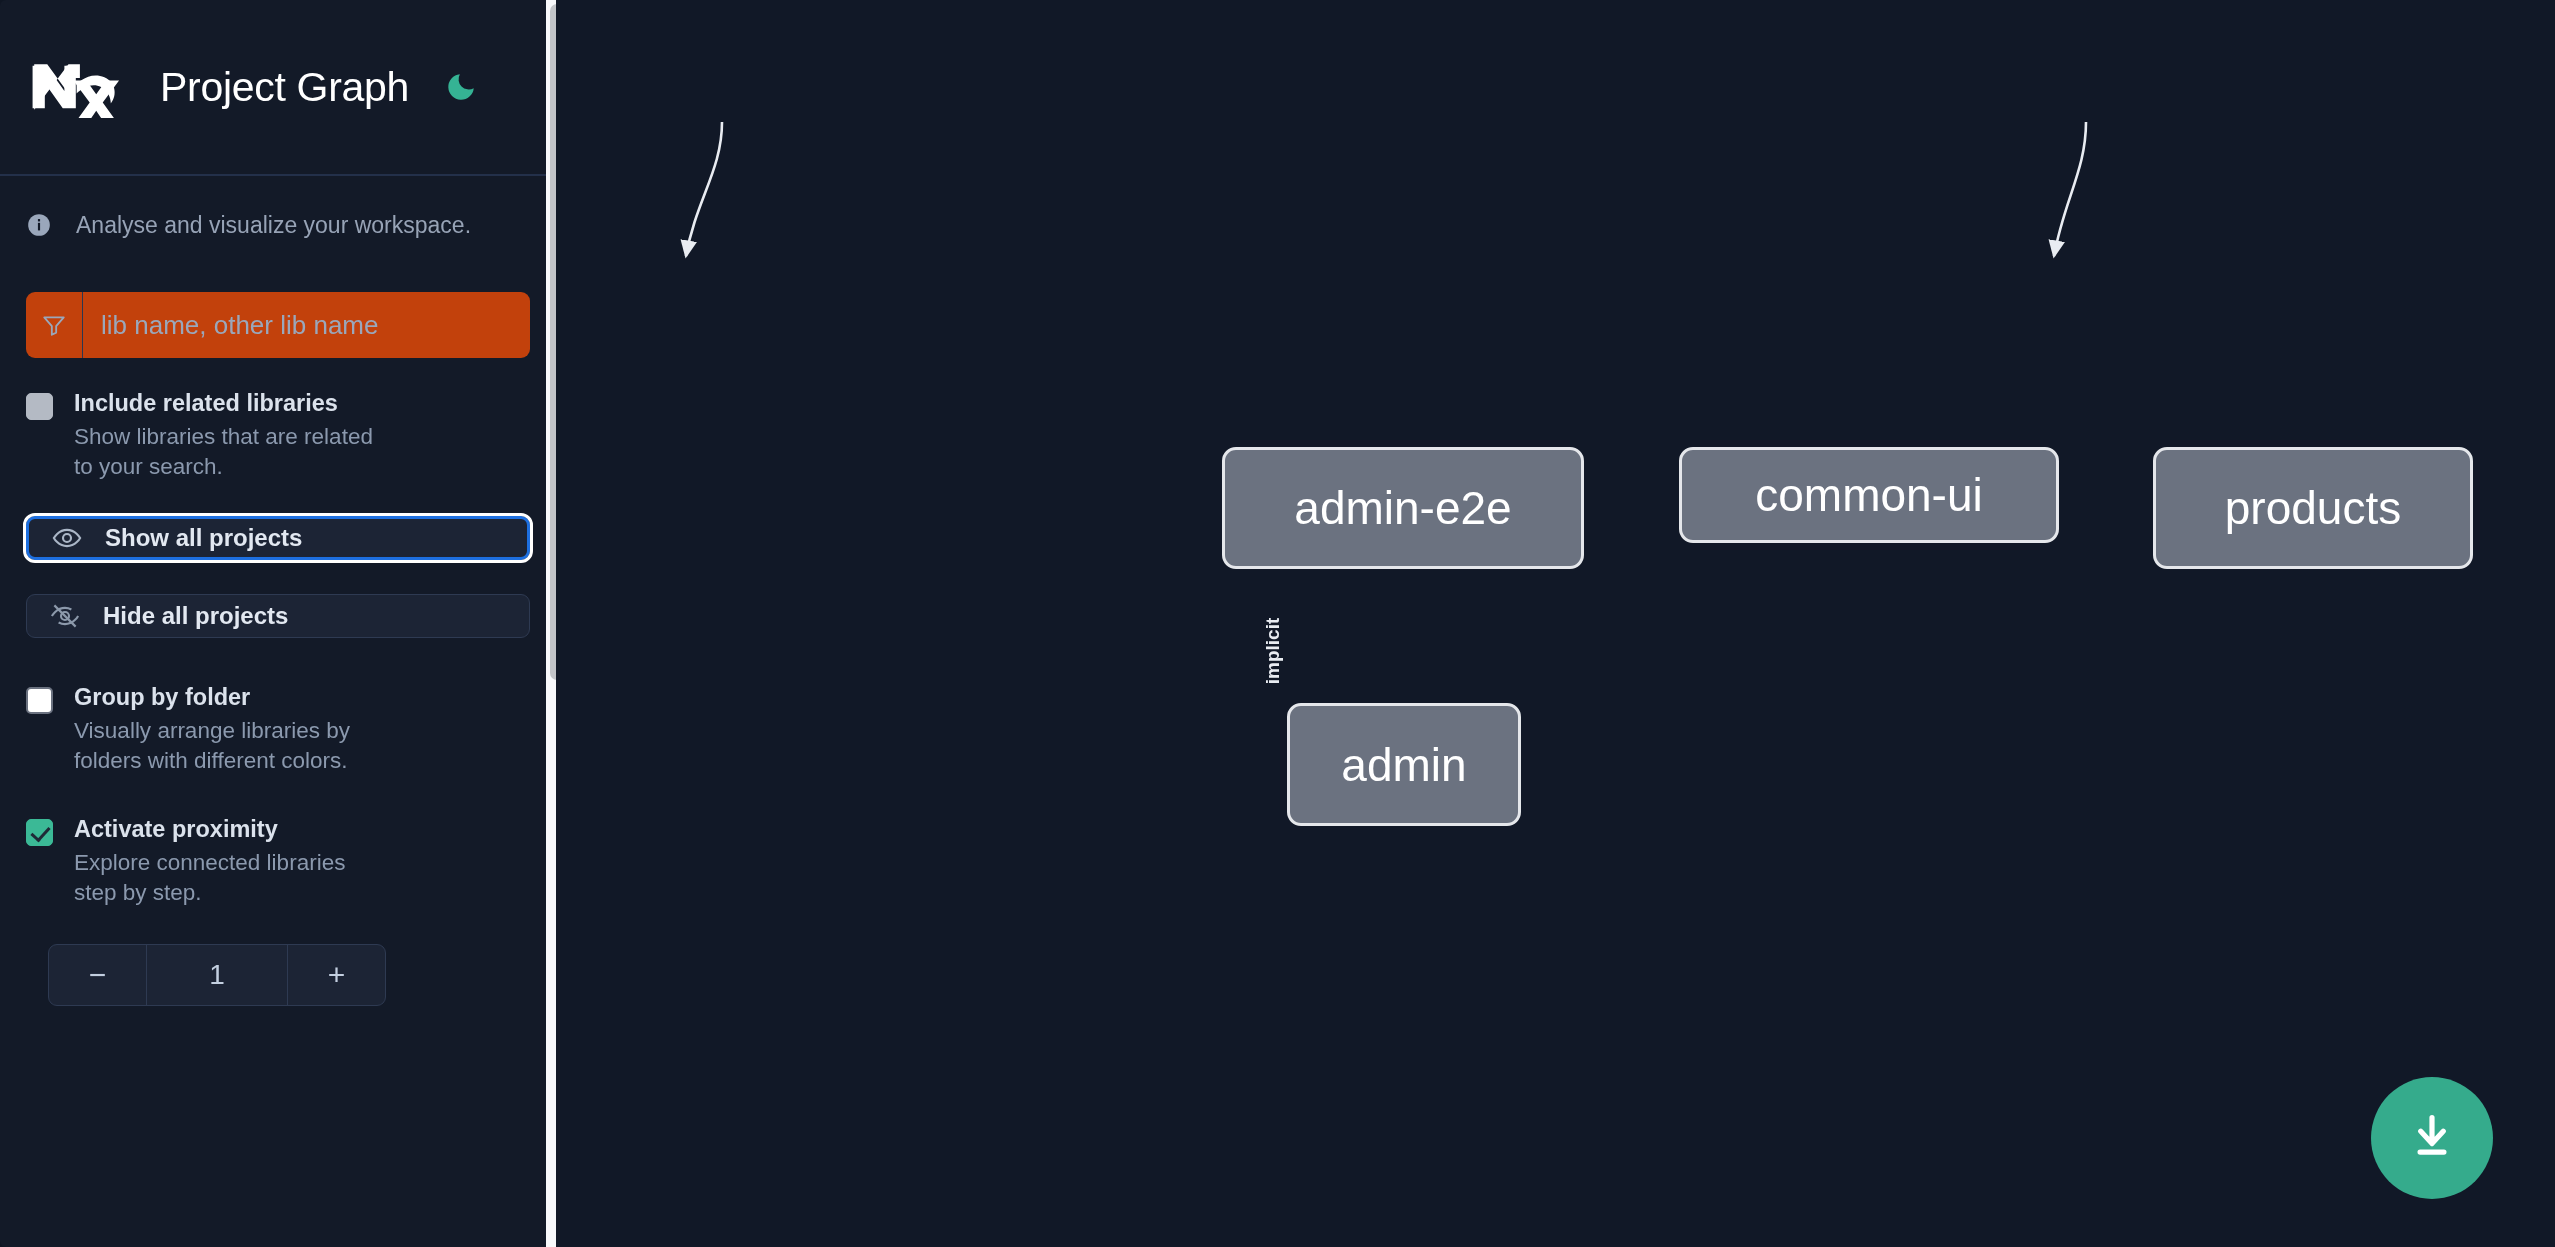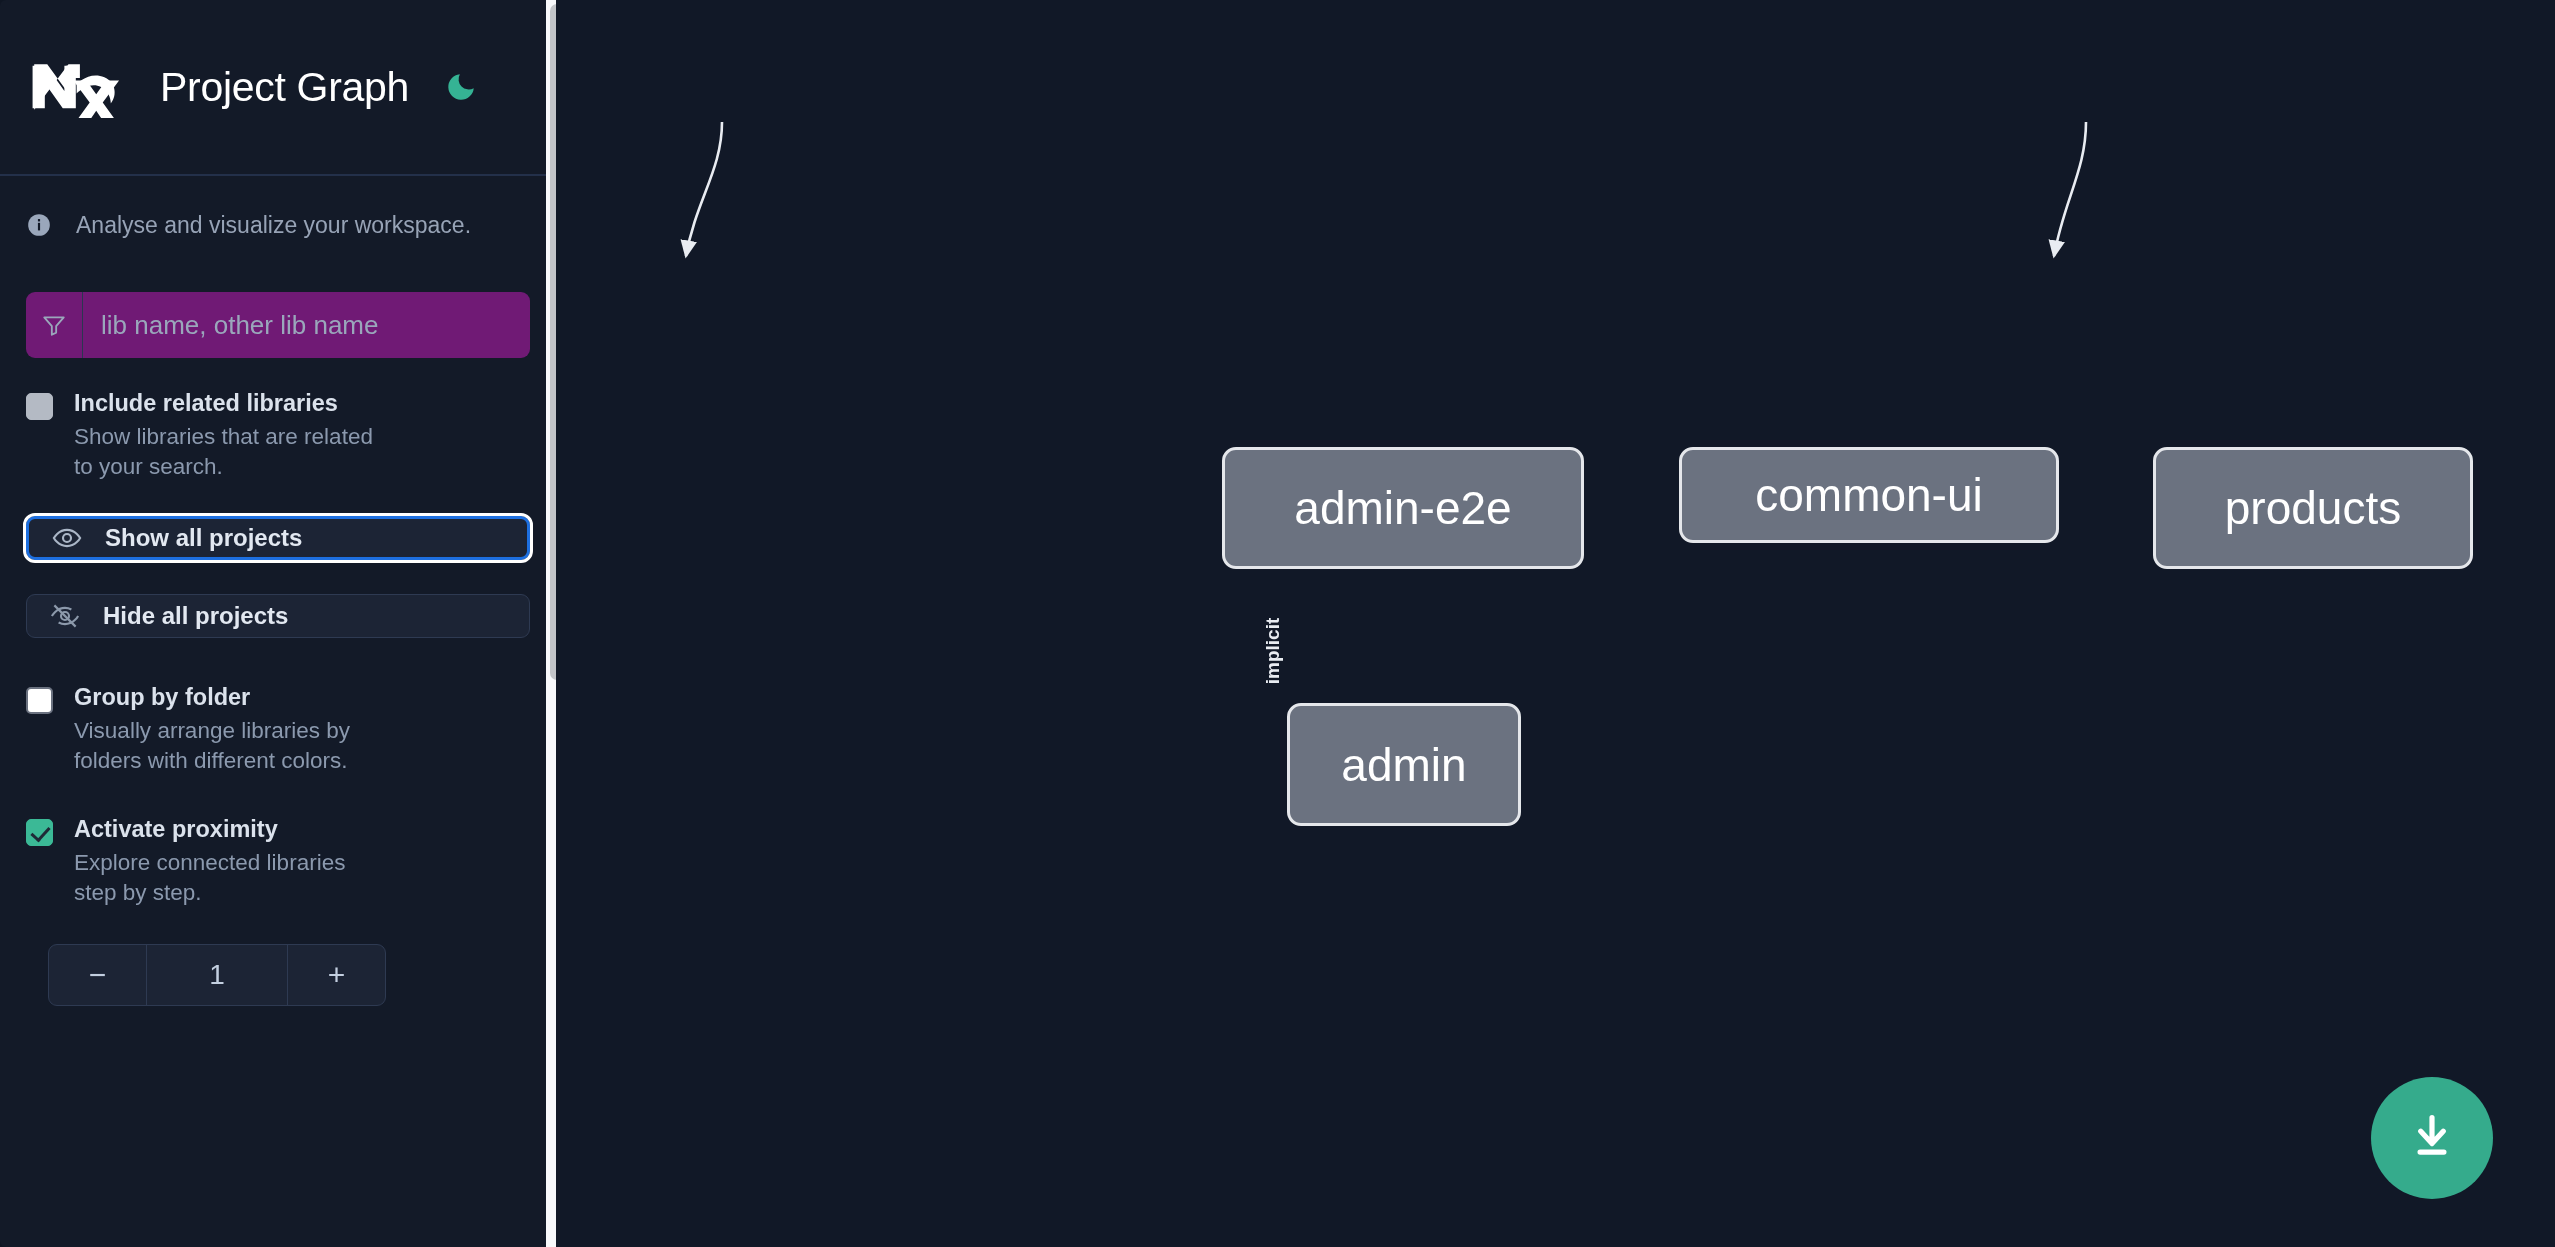--- a/index.html
+++ b/index.html
@@ -49,21 +49,21 @@
   }
   .info-icon { width: 26px; height: 26px; flex: 0 0 26px; }
   .hint-text {
     margin-left: 24px;
     color: #97a3b6; font-size: 23px; white-space: nowrap;
   }
 
   .search-wrap {
     margin-top: 46px;
     height: 66px;
-    background: #701a75;
+    background: #c2410c;
     border-radius: 9px;
     display: flex; align-items: stretch;
     overflow: hidden;
   }
   .search-icon-box {
     width: 57px; flex: 0 0 57px;
     display: flex; align-items: center; justify-content: center;
     border-right: 1px solid #2b3650;
     cursor: pointer;
   }

